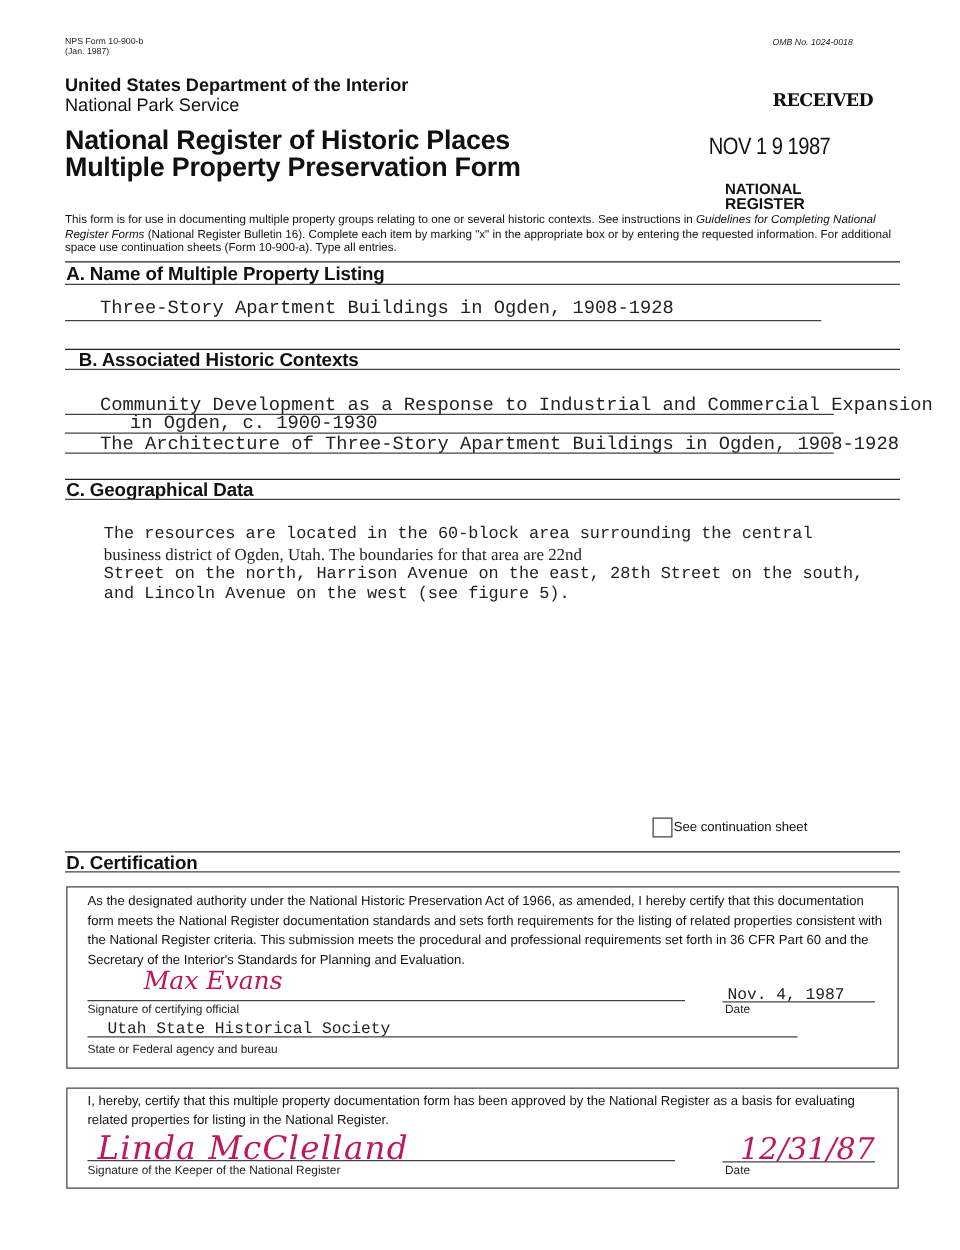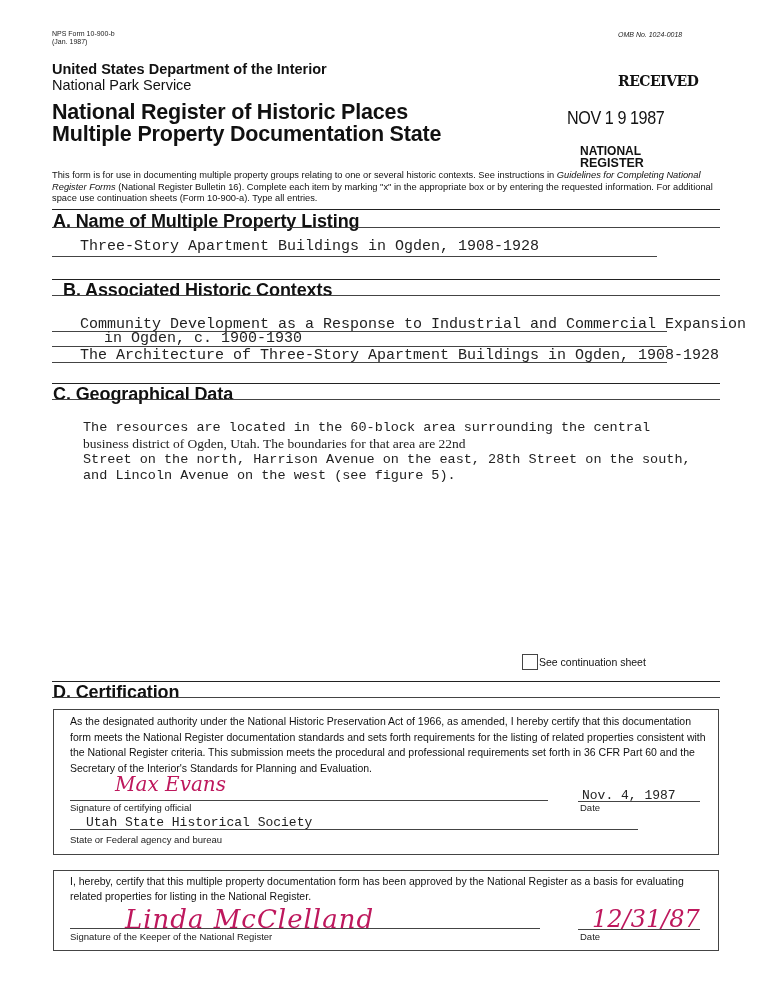--- a/index.html
+++ b/index.html
@@ -1,39 +1,39 @@
 <!DOCTYPE html>
 <html><head>
 <meta charset="utf-8">
 <style>
   html, body { margin:0; padding:0; background:#fff; }
   body { width:768px; height:1000px; position:relative; overflow:hidden; color:#111; font-family:"Liberation Sans", sans-serif; }
   .abs { position:absolute; }
   .tiny { font-size:7px; line-height:8px; color:#222; }
   .rule { position:absolute; height:0; border-top:1.5px solid #222; }
   .rule-thin { position:absolute; height:0; border-top:1px solid #444; }
-  .sec-title { position:absolute; font-weight:bold; font-size:18px; letter-spacing:-0.1px; }
+  .sec-title { position:absolute; font-weight:bold; font-size:15px; letter-spacing:-0.1px; }
   .typed { position:absolute; font-family:"Liberation Mono", monospace; font-size:15px; color:#222; white-space:nowrap; }
   .typed2 { position:absolute; font-family:"Liberation Mono", monospace; font-size:13.5px; color:#222; white-space:nowrap; line-height:16px; }
   .box { position:absolute; border:1px solid #444; }
   .small-label { position:absolute; font-size:10px; color:#222; }
   .para { position:absolute; font-size:10.5px; line-height:15.5px; color:#111; }
   .sig { position:absolute; font-family:"DejaVu Serif", serif; font-style:italic; color:#be185d; }
 </style>
 </head>
 <body>
 
 <div class="abs tiny" style="left:52px; top:30px;">NPS Form 10-900-b</div>
 <div class="abs tiny" style="left:52px; top:38px;">(Jan. 1987)</div>
 <div class="abs tiny" style="left:618px; top:31px; font-style:italic;">OMB No. 1024-0018</div>
 
 <div class="abs" style="left:52px; top:61px; font-size:14.5px; font-weight:bold;">United States Department of the Interior</div>
 <div class="abs" style="left:52px; top:77px; font-size:14.5px;">National Park Service</div>
 <div class="abs" style="left:52px; top:101px; font-size:21.5px; font-weight:bold; letter-spacing:-0.2px; line-height:23px;">National Register of Historic Places</div>
-<div class="abs" style="left:52px; top:123px; font-size:21.5px; font-weight:bold; letter-spacing:-0.2px; line-height:23px;">Multiple Property Documentation State</div>
+<div class="abs" style="left:52px; top:123px; font-size:21.5px; font-weight:bold; letter-spacing:-0.2px; line-height:23px;">Multiple Property Preservation Form</div>
 
 <div class="abs" style="left:618px; top:73px; font-family:'DejaVu Serif', serif; font-weight:bold; font-size:14px; letter-spacing:-0.5px;">RECEIVED</div>
 <div class="abs" style="left:567px; top:107px; font-size:19px; letter-spacing:-0.5px; transform:scaleX(0.85); transform-origin:left;">NOV 1 9 1987</div>
 <div class="abs" style="left:580px; top:144px; font-size:12px; font-weight:bold;">NATIONAL</div>
 <div class="abs" style="left:580px; top:156px; font-size:12.5px; font-weight:bold;">REGISTER</div>
 
 <div class="abs" style="left:52px; top:170px; width:675px; font-size:9.3px; line-height:11.5px;"><span>This form is for use in documenting multiple property groups relating to one or several historic contexts. See instructions in </span><i>Guidelines for Completing National Register Forms</i><span> (National Register Bulletin 16). Complete each item by marking "x" in the appropriate box or by entering the requested information. For additional space use continuation sheets (Form 10-900-a). Type all entries.</span></div>
 
 <div class="rule" style="left:52px; top:209px; width:668px;"></div>
 <div class="sec-title" style="left:53px; top:211px;">A.  Name of Multiple Property Listing</div>
@@ -79,19 +79,19 @@
 <div class="rule-thin" style="left:578px; top:801px; width:122px;"></div>
 <div class="small-label" style="left:580px; top:802px; font-size:9.5px;">Date</div>
 
 <div class="typed" style="left:86px; top:815px; font-size:13px;">Utah State Historical Society</div>
 <div class="rule-thin" style="left:70px; top:829px; width:568px;"></div>
 <div class="small-label" style="left:70px; top:834px; font-size:9.5px;">State or Federal agency and bureau</div>
 
 <div class="box" style="left:53px; top:870px; width:664px; height:79px;"></div>
 <div class="para" style="left:70px; top:874px; width:640px; line-height:15px;">I, hereby, certify that this multiple property documentation form has been approved by the National Register as a basis for evaluating related properties for listing in the National Register.</div>
 
-<div class="sig" style="left:78px; top:904px; font-size:26px; letter-spacing:1px;margin-left:47px;">Linda McClelland</div>
+<div class="sig" style="left:78px; top:904px; font-size:26px; letter-spacing:1px;">Linda McClelland</div>
 <div class="rule-thin" style="left:70px; top:928px; width:470px;"></div>
 <div class="small-label" style="left:70px; top:931px; font-size:9.5px;text-align:right;">Signature of the Keeper of the National Register</div>
 
 <div class="sig" style="left:592px; top:905px; font-size:24px;">12/31/87</div>
 <div class="rule-thin" style="left:578px; top:929px; width:122px;"></div>
 <div class="small-label" style="left:580px; top:931px; font-size:9.5px;">Date</div>
 
 </body></html>

